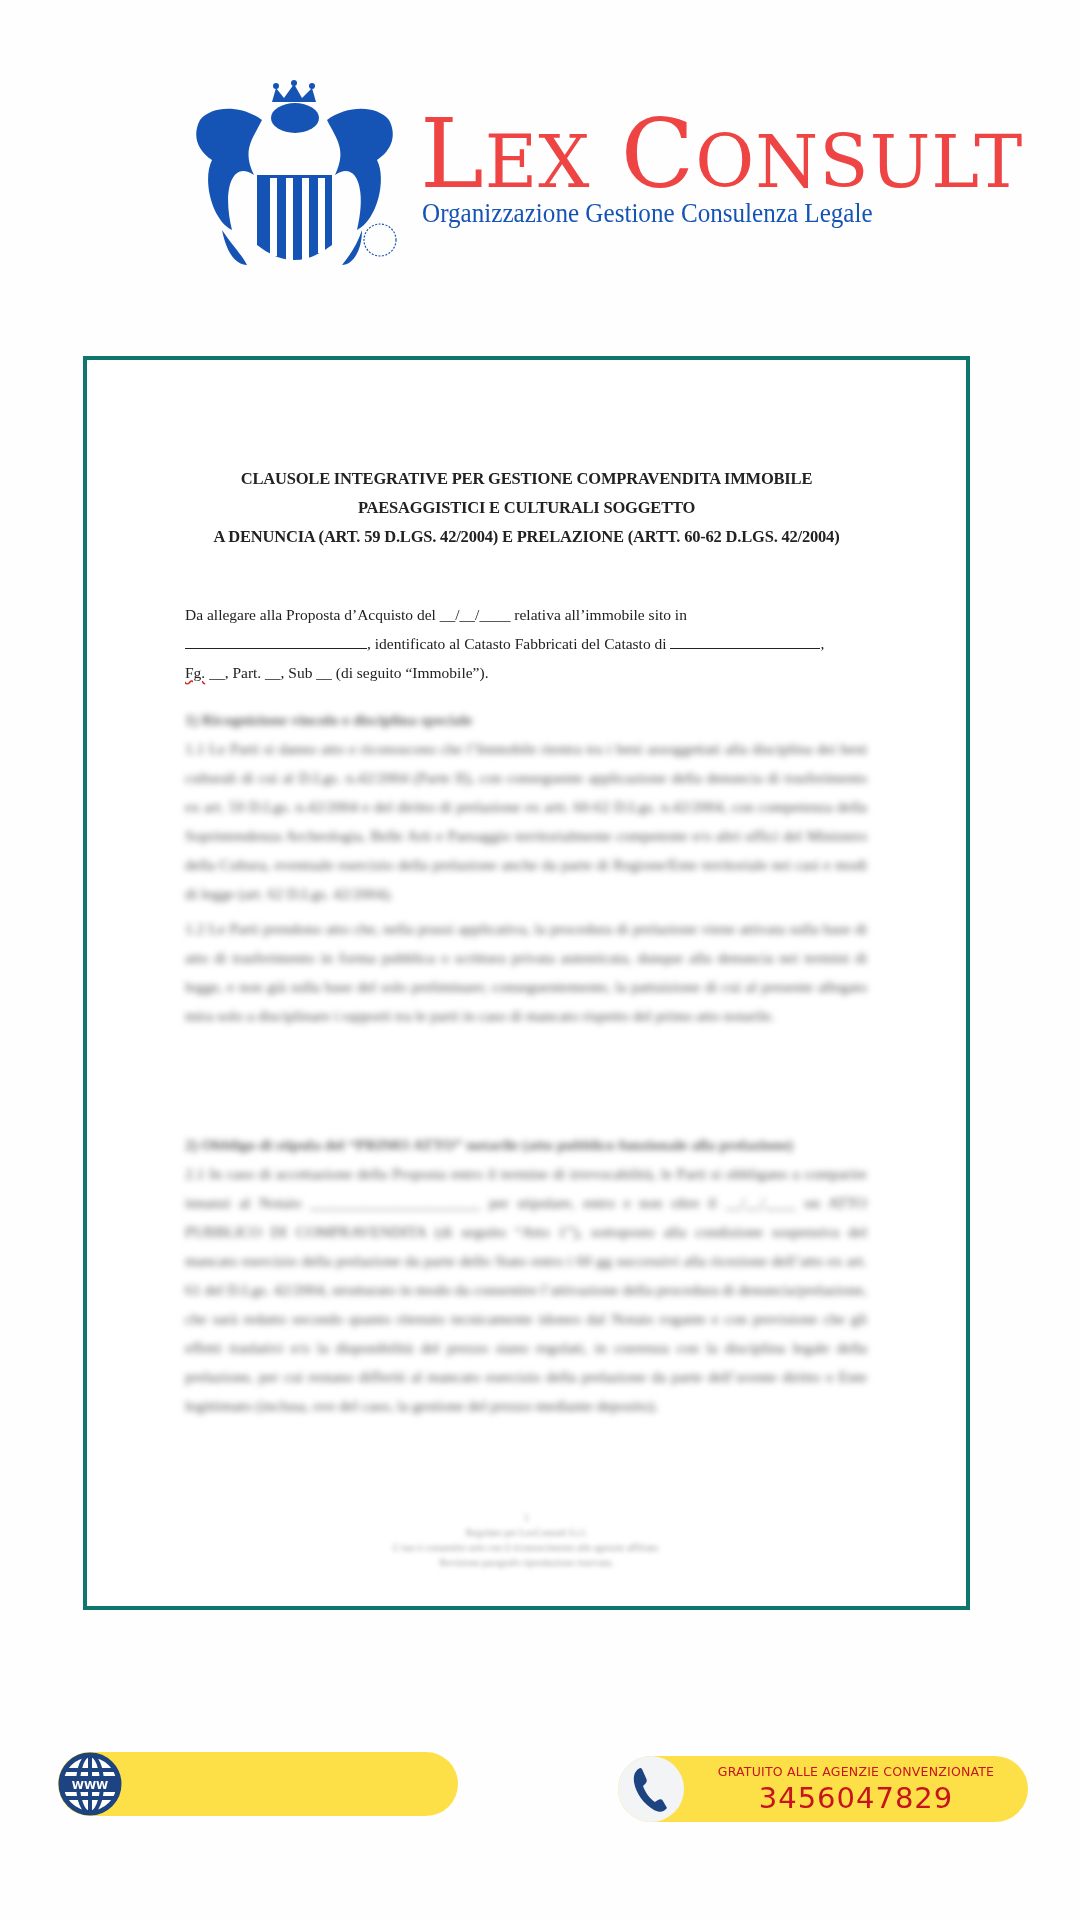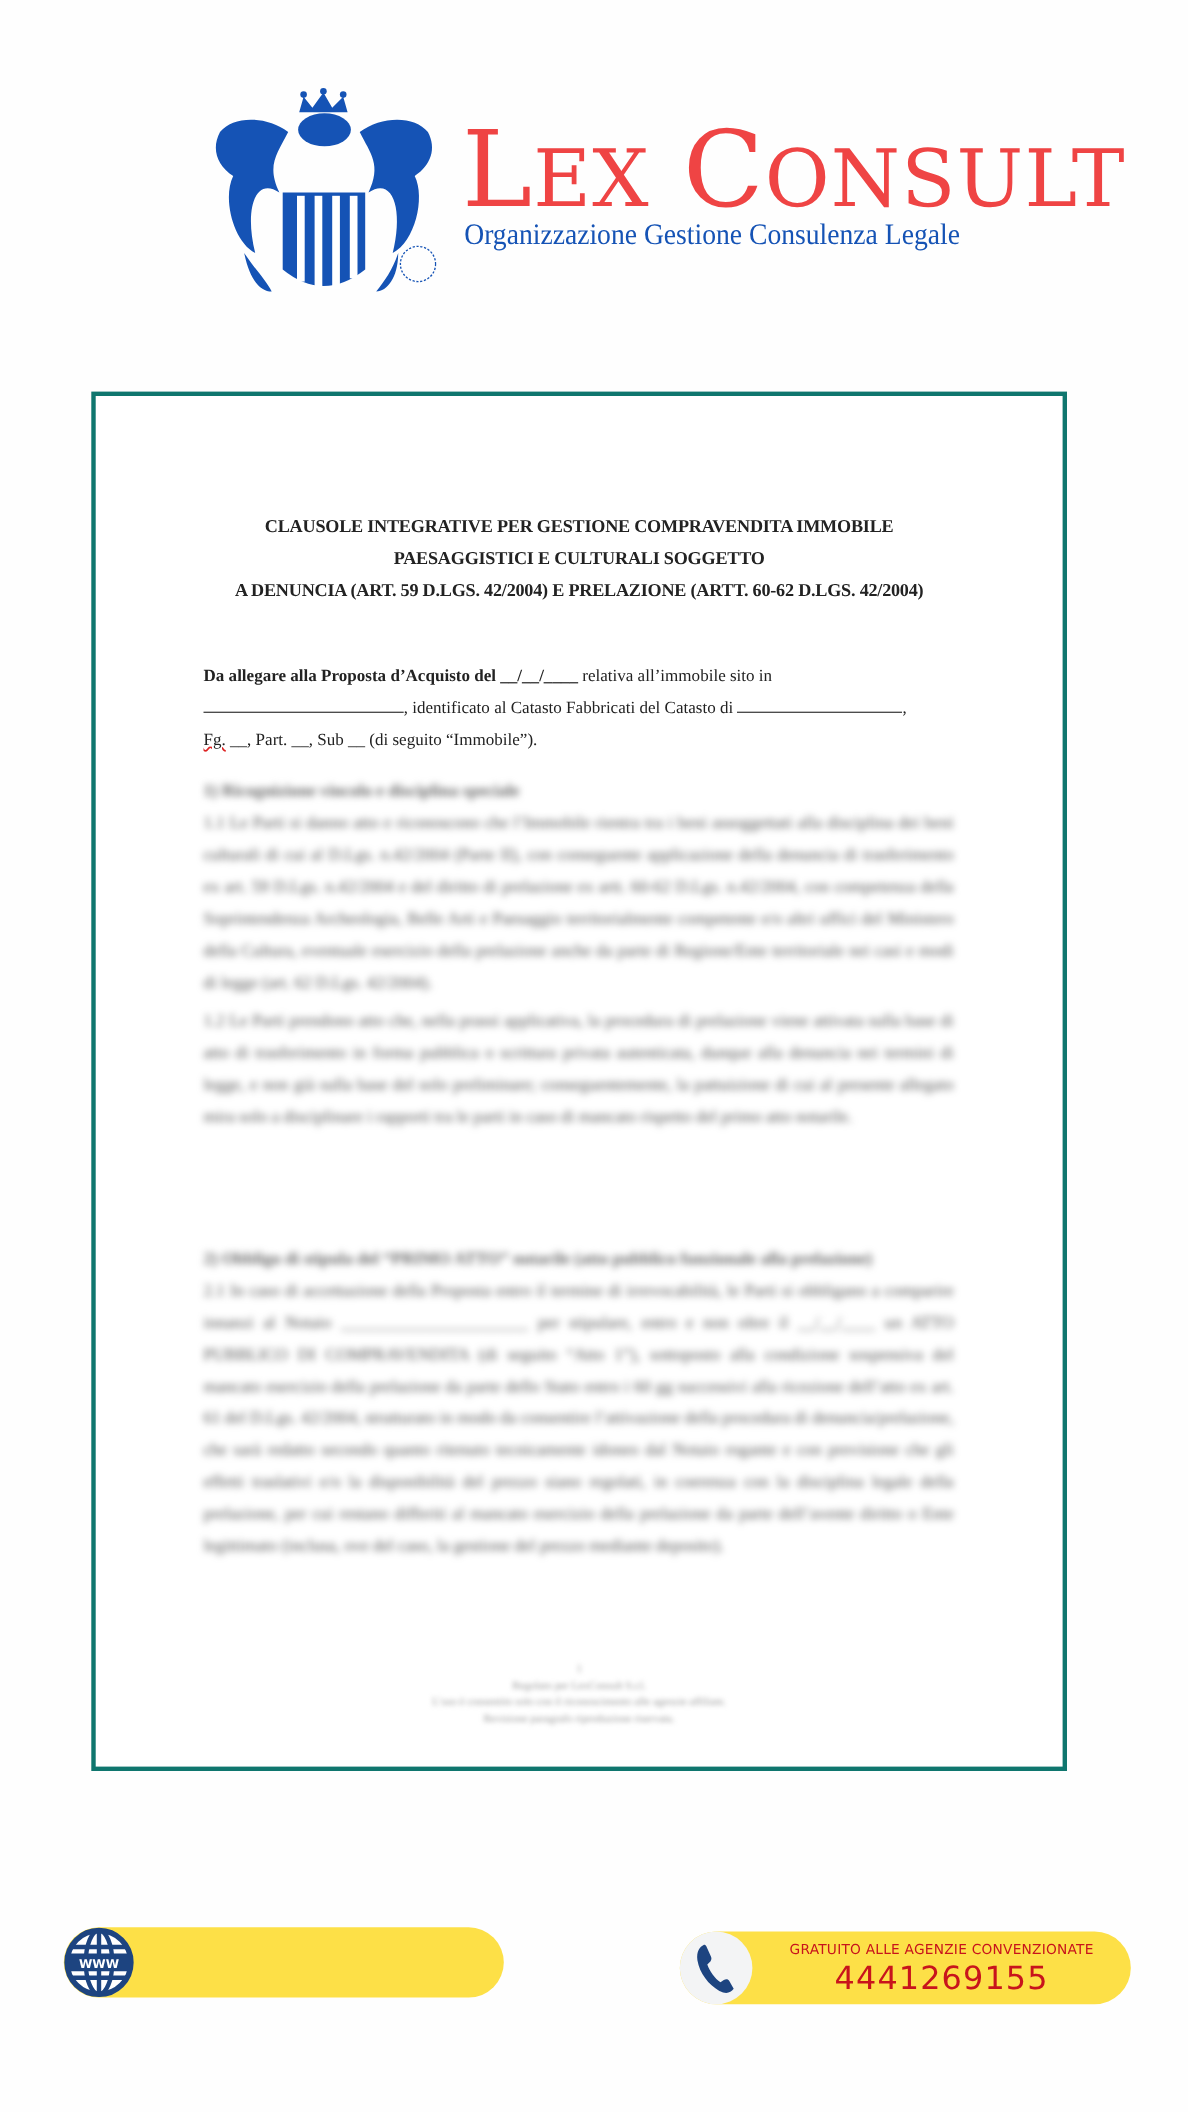--- a/index.html
+++ b/index.html
@@ -43,21 +43,21 @@
     position: absolute; left: 100px; right: 100px; top: 104px;
     text-align: center; font-weight: bold;
     font-size: 16.5px; line-height: 29px; color: #222;
     letter-spacing: -0.2px;
   }
   .doc-intro {
     position: absolute; left: 98px; width: 682px; top: 240px;
     font-size: 15.5px; line-height: 29px; color: #222;
     text-align: justify;
   }
-  .doc-intro b { font-weight: bold; margin-top: 32px; }
+  .doc-intro b { font-weight: normal; margin-top: 32px; }
   .blank { display: inline-block; border-bottom: 1px solid #222; height: 14px; vertical-align: baseline; }
   .squiggle { text-decoration: underline wavy #d22; }
   .blurred {
     position: absolute; left: 98px; width: 682px;
     font-size: 15.5px; line-height: 29px; color: #555;
     text-align: justify;
     filter: blur(3.2px);
   }
   .blurred .head { font-weight: bold; color: #666; }
   .doc-footer {
@@ -179,14 +179,14 @@
   </svg>
 </div>
 
 <div class="pill pill-phone">
   <div class="phone-circle">
     <svg width="66" height="66" viewBox="0 0 66 66">
       <path d="M22 12 C18 14 15 18 16 26 C18 38 26 48 36 54 C42 57 46 56 49 52 L45 45 C44 43 42 43 40 44 L37 46 C32 43 27 36 25 30 L28 27 C29 25 29 24 28 22 L24 13 C23 12 23 12 22 12 Z" fill="#1d4480"></path>
     </svg>
   </div>
   <div class="phone-small">GRATUITO ALLE AGENZIE CONVENZIONATE</div>
-  <div class="phone-big">4441269155</div>
+  <div class="phone-big">3456047829</div>
 </div>
 
 </body></html>

